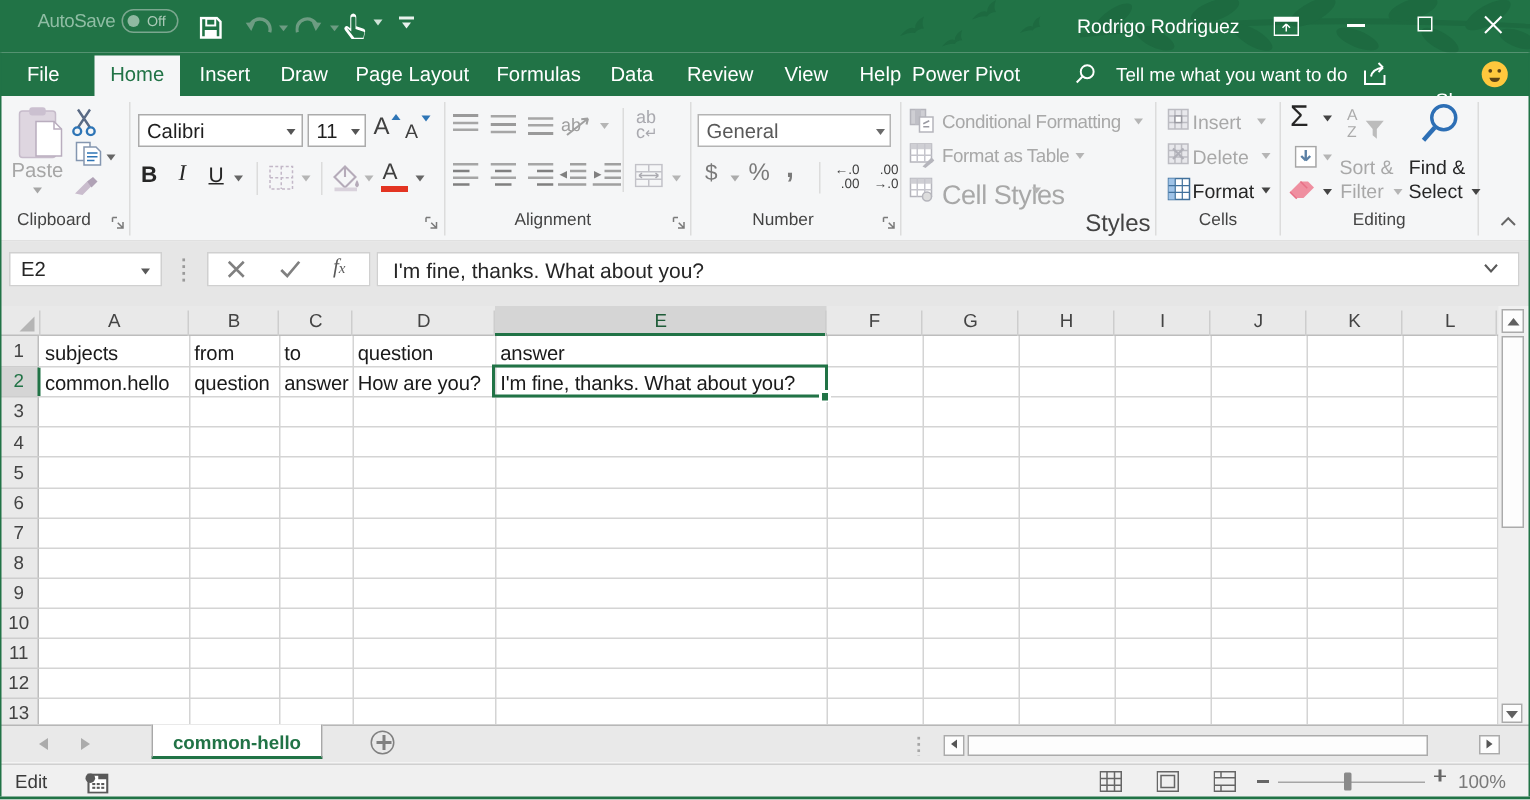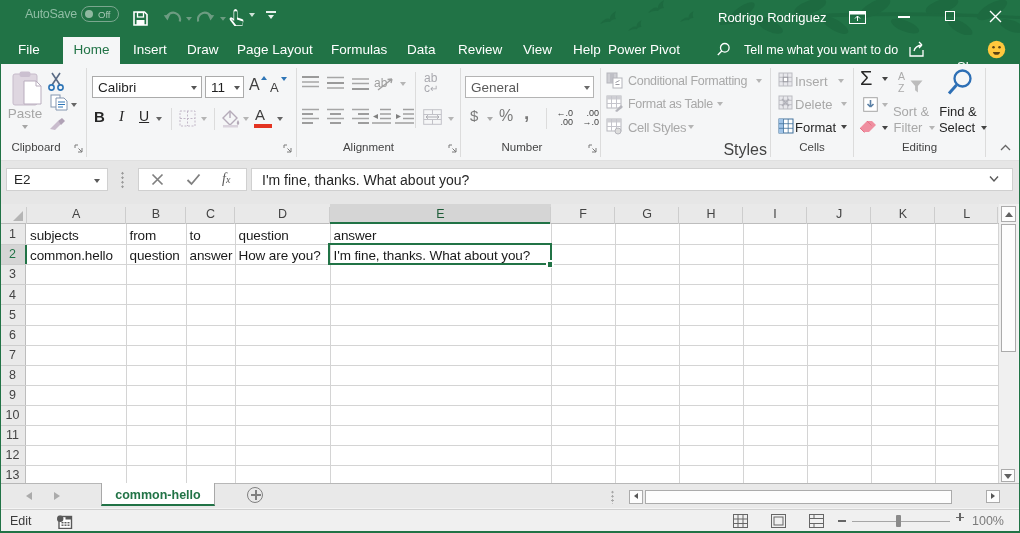--- a/index.html
+++ b/index.html
@@ -230,21 +230,21 @@
     <path d="M9 16 L15 10 l2 2 L11 17 z" fill="#b5b5bc"></path>
   </svg>
   <div class="ab" style="left:628px;top:32.5px;font-size:12.5px;letter-spacing:-0.3px;color:#a8a8a8;">Format as Table</div>
   <div class="ab" style="left:717px;top:38px;width:0;height:0;border-left:3.5px solid transparent;border-right:3.5px solid transparent;border-top:4px solid #b5b5b5;"></div>
   <svg class="ab" style="left:606px;top:54px;" width="17" height="17" viewBox="0 0 17 17">
     <rect x="1" y="1" width="14" height="12" fill="#fff" stroke="#b5b5bc"></rect>
     <rect x="1" y="1" width="14" height="3.5" fill="#cfcfd4"></rect>
     <path d="M1 8.5 h14 M5.5 1 v12 M10.5 1 v12" stroke="#c5c5cc"></path>
     <circle cx="12" cy="13" r="3" fill="#ddd" stroke="#b5b5bc"></circle>
   </svg>
-  <div class="ab" style="left:628px;top:55.5px;font-size:13px;letter-spacing:-0.3px;color:#a8a8a8;">Cell Styles</div>
+  <div class="ab" style="left:628px;top:55.5px;font-size:18px;letter-spacing:-0.3px;color:#a8a8a8;">Cell Styles</div>
   <div class="ab" style="left:688px;top:61px;width:0;height:0;border-left:3.5px solid transparent;border-right:3.5px solid transparent;border-top:4px solid #b5b5b5;"></div>
   <svg class="ab" style="left:778px;top:8px;" width="16" height="16" viewBox="0 0 16 16">
     <rect x="1" y="1" width="13" height="13" fill="#e8e8ec" stroke="#bcbcc2"></rect>
     <path d="M1 5.3 h13 M1 9.7 h13 M5.3 1 v13 M9.7 1 v13" stroke="#bcbcc2"></path>
     <rect x="5.3" y="5.3" width="4.4" height="4.4" fill="#fff" stroke="#9a9aa2"></rect>
   </svg>
   <div class="ab" style="left:795px;top:9.5px;font-size:13px;color:#a8a8a8;">Insert</div>
   <div class="ab" style="left:838px;top:15px;width:0;height:0;border-left:3.5px solid transparent;border-right:3.5px solid transparent;border-top:4px solid #b5b5b5;"></div>
   <svg class="ab" style="left:778px;top:31px;" width="16" height="16" viewBox="0 0 16 16">
     <rect x="1" y="1" width="13" height="13" fill="#e8e8ec" stroke="#bcbcc2"></rect>

